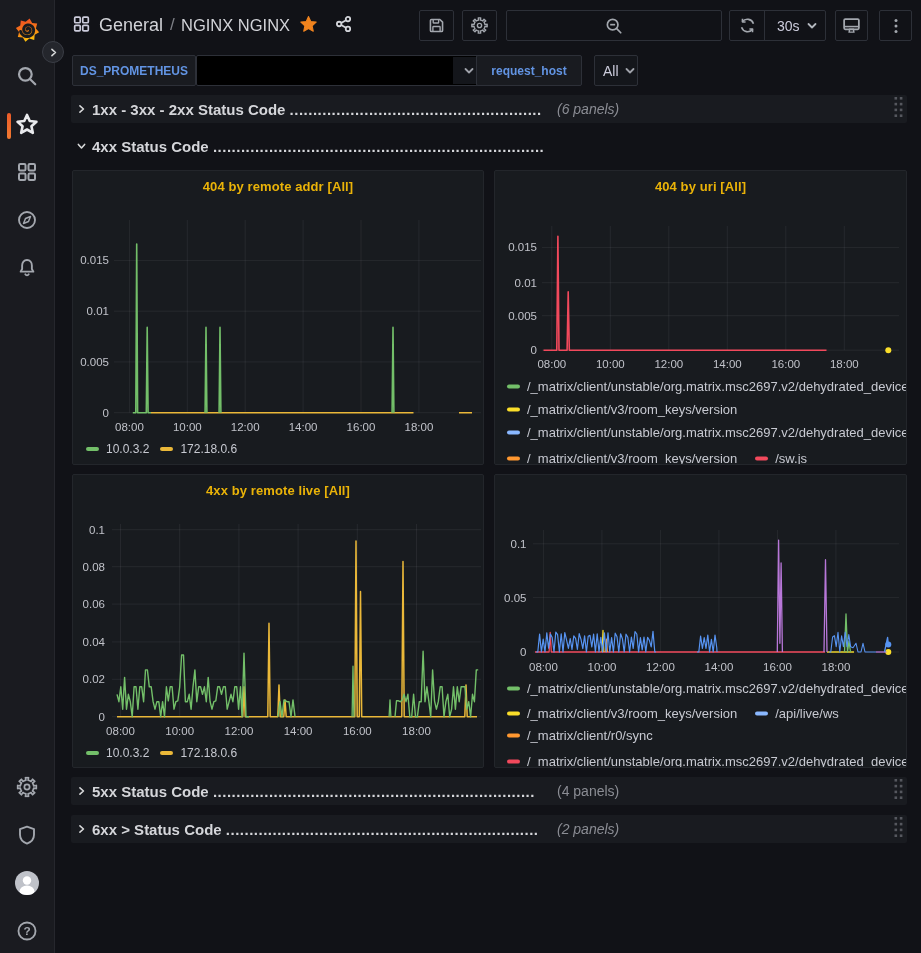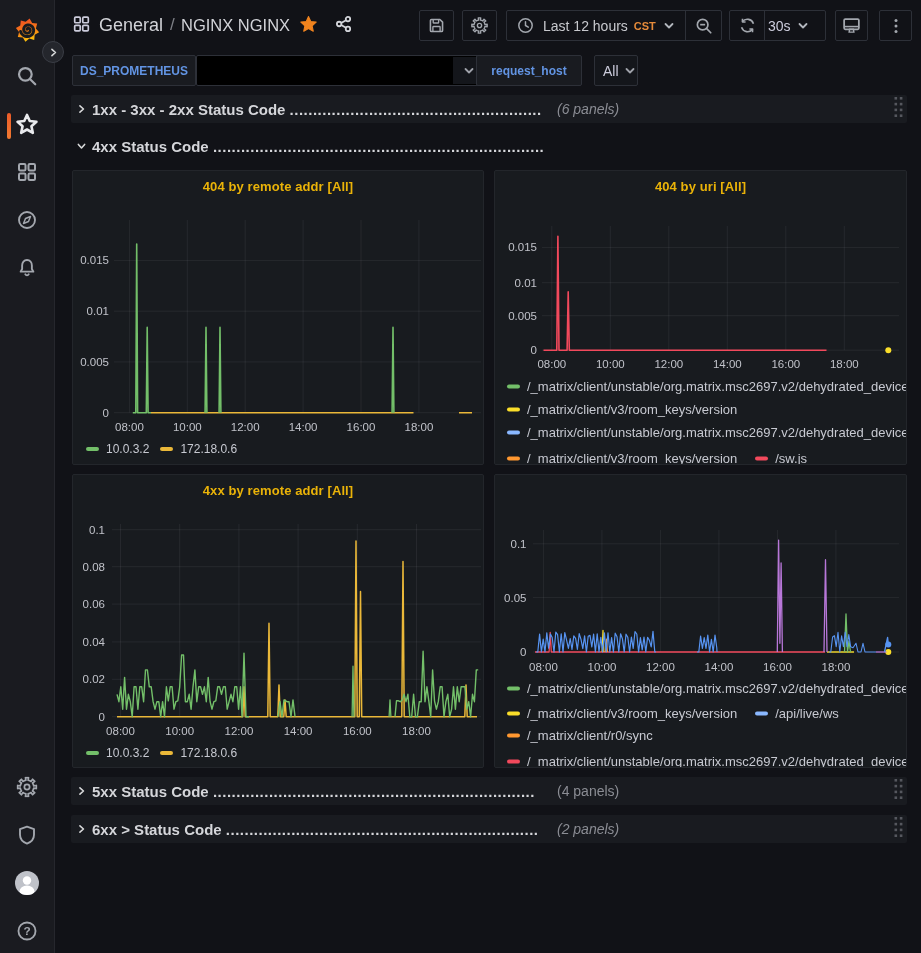--- a/index.html
+++ b/index.html
@@ -99,51 +99,38 @@
       <path d="M4.6,13.4 L4.6,9.6 C4.6,9.25 4.85,9 5.2,9 L10.8,9 C11.15,9 11.4,9.25 11.4,9.6 L11.4,13.4" stroke="#a3a7ae" stroke-width="1.3" fill="none"></path>
     </svg>
   </div>
 <div class="btn" style="left:462px;top:10px;width:35px">
     <svg width="17" height="17" viewBox="0 0 16 16">
       <path d="M13.13,7.17 L15.21,6.84 L15.21,9.16 L13.13,8.83 L12.75,10.12 L12.22,11.04 L13.92,12.27 L12.27,13.92 L11.04,12.22 L9.86,12.86 L8.83,13.13 L9.16,15.21 L6.84,15.21 L7.17,13.13 L5.88,12.75 L4.96,12.22 L3.73,13.92 L2.08,12.27 L3.78,11.04 L3.14,9.86 L2.87,8.83 L0.79,9.16 L0.79,6.84 L2.87,7.17 L3.25,5.88 L3.78,4.96 L2.08,3.73 L3.73,2.08 L4.96,3.78 L6.14,3.14 L7.17,2.87 L6.84,0.79 L9.16,0.79 L8.83,2.87 L10.12,3.25 L11.04,3.78 L12.27,2.08 L13.92,3.73 L12.22,4.96 L12.86,6.14 Z" fill="none" stroke="#a3a7ae" stroke-width="1.3" stroke-linejoin="round"></path>
       <circle cx="8" cy="8" r="2" stroke="#a3a7ae" stroke-width="1.3" fill="none"></circle>
     </svg>
   </div>
 <div class="btn" style="left:506px;top:10px;width:216px;justify-content:flex-start;padding:0">
-    <div style="width:179px;height:100%;display:flex;align-items:center;padding:0 10px;border-right:1px solid #2d3038">
-      <svg width="17" height="17" viewBox="0 0 16 16">
-        <circle cx="8" cy="8" r="6.3" stroke="#a3a7ae" stroke-width="1.4" fill="none"></circle>
-        <path d="M8,4.4 L8,8 L10.6,9.6" stroke="#a3a7ae" stroke-width="1.4" fill="none" stroke-linecap="round"></path>
-      </svg>
-      <span style="font-size:14px;color:#c8c9ce;margin-left:9px;white-space:nowrap">Last 12 hours</span>
-      <span style="font-size:11px;font-weight:700;color:#e58a3a;margin-left:6px">CST</span>
-      <span style="margin-left:7px;display:flex">
-        <svg width="12" height="12" viewBox="0 0 12 12">
-          <path d="M2.5,4 L6,7.5 L9.5,4" stroke="#b3b7be" stroke-width="1.8" fill="none" stroke-linecap="round" stroke-linejoin="round"></path>
-        </svg>
-      </span>
-    </div>
     <div style="flex:1;display:flex;align-items:center;justify-content:center">
       <svg width="18" height="18" viewBox="0 0 16 16">
         <circle cx="6.8" cy="6.8" r="4.7" stroke="#a3a7ae" stroke-width="1.5" fill="none"></circle>
         <line x1="4.6" y1="6.8" x2="9" y2="6.8" stroke="#a3a7ae" stroke-width="1.5"></line>
         <line x1="10.4" y1="10.4" x2="14" y2="14" stroke="#a3a7ae" stroke-width="1.5" stroke-linecap="round"></line>
       </svg>
     </div>
   </div>
 <div class="btn" style="left:729px;top:10px;width:97px;justify-content:flex-start;padding:0">
     <div style="width:35px;height:100%;display:flex;align-items:center;justify-content:center;border-right:1px solid #2d3038">
       <svg width="17" height="17" viewBox="0 0 16 16">
         <path d="M13.6,6.3 A6,6 0 0 0 3.2,4.4" stroke="#a3a7ae" stroke-width="1.5" fill="none"></path>
         <path d="M3.3,1.6 L3.2,4.6 L6.2,4.7" stroke="#a3a7ae" stroke-width="1.5" fill="none" stroke-linejoin="round"></path>
         <path d="M2.4,9.7 A6,6 0 0 0 12.8,11.6" stroke="#a3a7ae" stroke-width="1.5" fill="none"></path>
         <path d="M12.7,14.4 L12.8,11.4 L9.8,11.3" stroke="#a3a7ae" stroke-width="1.5" fill="none" stroke-linejoin="round"></path>
       </svg>
     </div>
-    <span style="font-size:14px;color:#ccccdc;margin-left:3px">30s</span>
+    <span style="font-size:14px;color:#ccccdc;margin-left:12px">30s</span>
     <span style="margin-left:6px;display:flex">
       <svg width="12" height="12" viewBox="0 0 12 12">
         <path d="M2.5,4 L6,7.5 L9.5,4" stroke="#b3b7be" stroke-width="1.8" fill="none" stroke-linecap="round" stroke-linejoin="round"></path>
       </svg>
     </span>
   </div>
 <div class="btn" style="left:835px;top:10px;width:33px">
     <svg width="19" height="19" viewBox="0 0 16 16">
       <rect x="1.8" y="2.6" width="12.4" height="8.6" rx="1" stroke="#a3a7ae" stroke-width="1.5" fill="none"></rect>
       <line x1="1.8" y1="8.9" x2="14.2" y2="8.9" stroke="#a3a7ae" stroke-width="1.3"></line>
@@ -291,21 +278,21 @@
       <text x="349.3" y="197" text-anchor="middle" font-size="11.5" fill="#c0c2c9">18:00</text>
       <polyline points="48.5,179.2 61.8,179.2 62.9,65.3 64.0,179.2 72.1,179.2 73.2,120.9 74.3,179.2 331.5,179.2" fill="none" stroke="#F2495C" stroke-width="1.6" stroke-linejoin="round"></polyline>
       <circle cx="393.3" cy="179.2" r="3" fill="#FADE2A"></circle>
     </svg>
     <div class="abs" style="left:12px;top:215px;transform:translateY(-50%);white-space:nowrap;font-size:13px;color:#c7c9d1"><span style="display:inline-block;width:13px;height:4px;border-radius:2px;background:#73BF69;margin-right:7px;vertical-align:2px"></span><span style="margin-right:0px">/_matrix/client/unstable/org.matrix.msc2697.v2/dehydrated_device</span></div>
     <div class="abs" style="left:12px;top:237.5px;transform:translateY(-50%);white-space:nowrap;font-size:13px;color:#c7c9d1"><span style="display:inline-block;width:13px;height:4px;border-radius:2px;background:#FADE2A;margin-right:7px;vertical-align:2px"></span><span style="margin-right:0px">/_matrix/client/v3/room_keys/version</span></div>
     <div class="abs" style="left:12px;top:260.5px;transform:translateY(-50%);white-space:nowrap;font-size:13px;color:#c7c9d1"><span style="display:inline-block;width:13px;height:4px;border-radius:2px;background:#8AB8FF;margin-right:7px;vertical-align:2px"></span><span style="margin-right:0px">/_matrix/client/unstable/org.matrix.msc2697.v2/dehydrated_device</span></div>
     <div class="abs" style="left:12px;top:286.5px;transform:translateY(-50%);white-space:nowrap;font-size:13px;color:#c7c9d1"><span style="display:inline-block;width:13px;height:4px;border-radius:2px;background:#FF9830;margin-right:7px;vertical-align:2px"></span><span style="margin-right:18px">/_matrix/client/v3/room_keys/version</span><span style="display:inline-block;width:13px;height:4px;border-radius:2px;background:#F2495C;margin-right:7px;vertical-align:2px"></span><span style="margin-right:0px">/sw.js</span></div>
   </div>
 <div class="panel" style="left:72px;top:474px;width:412px;height:294px">
-    <div class="ptitle">4xx by remote addr [All]</div>
+    <div class="ptitle">4xx by remote live [All]</div>
     <svg class="abs" style="left:0;top:0" width="412" height="294" viewBox="0 0 412 294">
       <line x1="47.5" y1="49" x2="47.5" y2="241.7" stroke="rgba(204,204,220,0.08)" stroke-width="1"></line>
       <line x1="106.7" y1="49" x2="106.7" y2="241.7" stroke="rgba(204,204,220,0.08)" stroke-width="1"></line>
       <line x1="165.9" y1="49" x2="165.9" y2="241.7" stroke="rgba(204,204,220,0.08)" stroke-width="1"></line>
       <line x1="225.10000000000002" y1="49" x2="225.10000000000002" y2="241.7" stroke="rgba(204,204,220,0.08)" stroke-width="1"></line>
       <line x1="284.3" y1="49" x2="284.3" y2="241.7" stroke="rgba(204,204,220,0.08)" stroke-width="1"></line>
       <line x1="343.5" y1="49" x2="343.5" y2="241.7" stroke="rgba(204,204,220,0.08)" stroke-width="1"></line>
       <line x1="39" y1="54.7" x2="408" y2="54.7" stroke="rgba(204,204,220,0.08)" stroke-width="1"></line>
       <line x1="39" y1="91.7" x2="408" y2="91.7" stroke="rgba(204,204,220,0.08)" stroke-width="1"></line>
       <line x1="39" y1="129.1" x2="408" y2="129.1" stroke="rgba(204,204,220,0.08)" stroke-width="1"></line>

